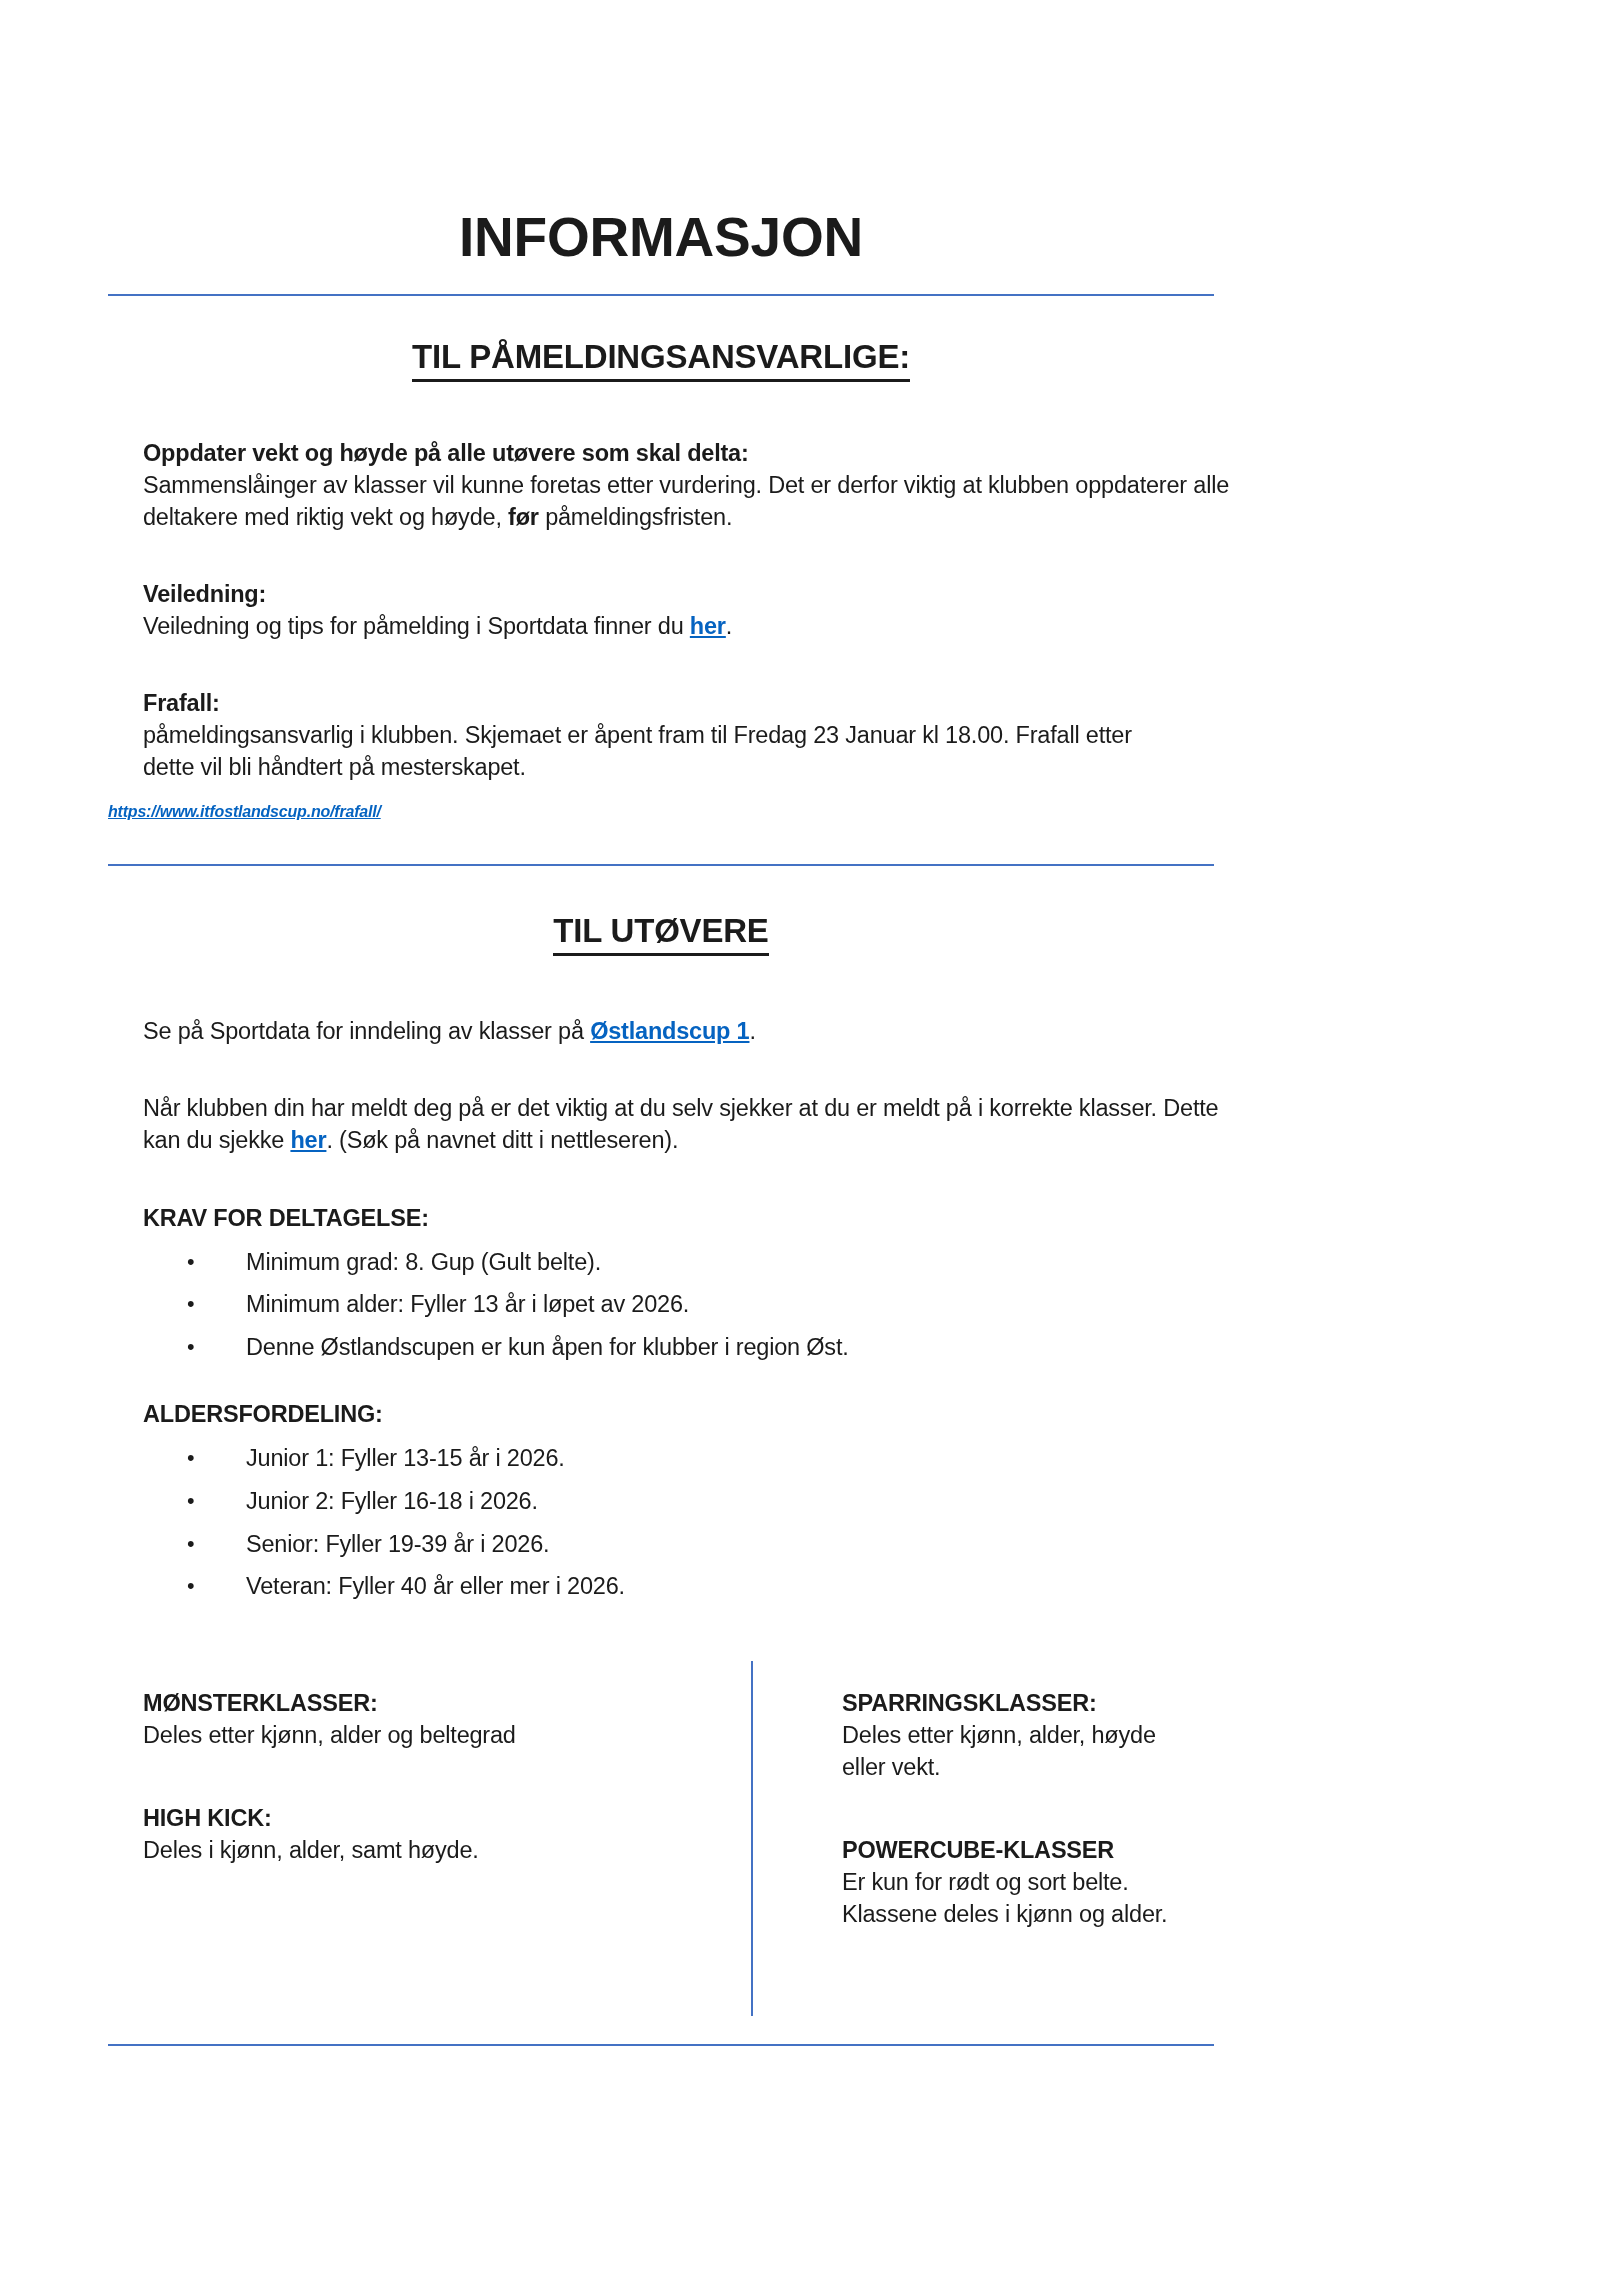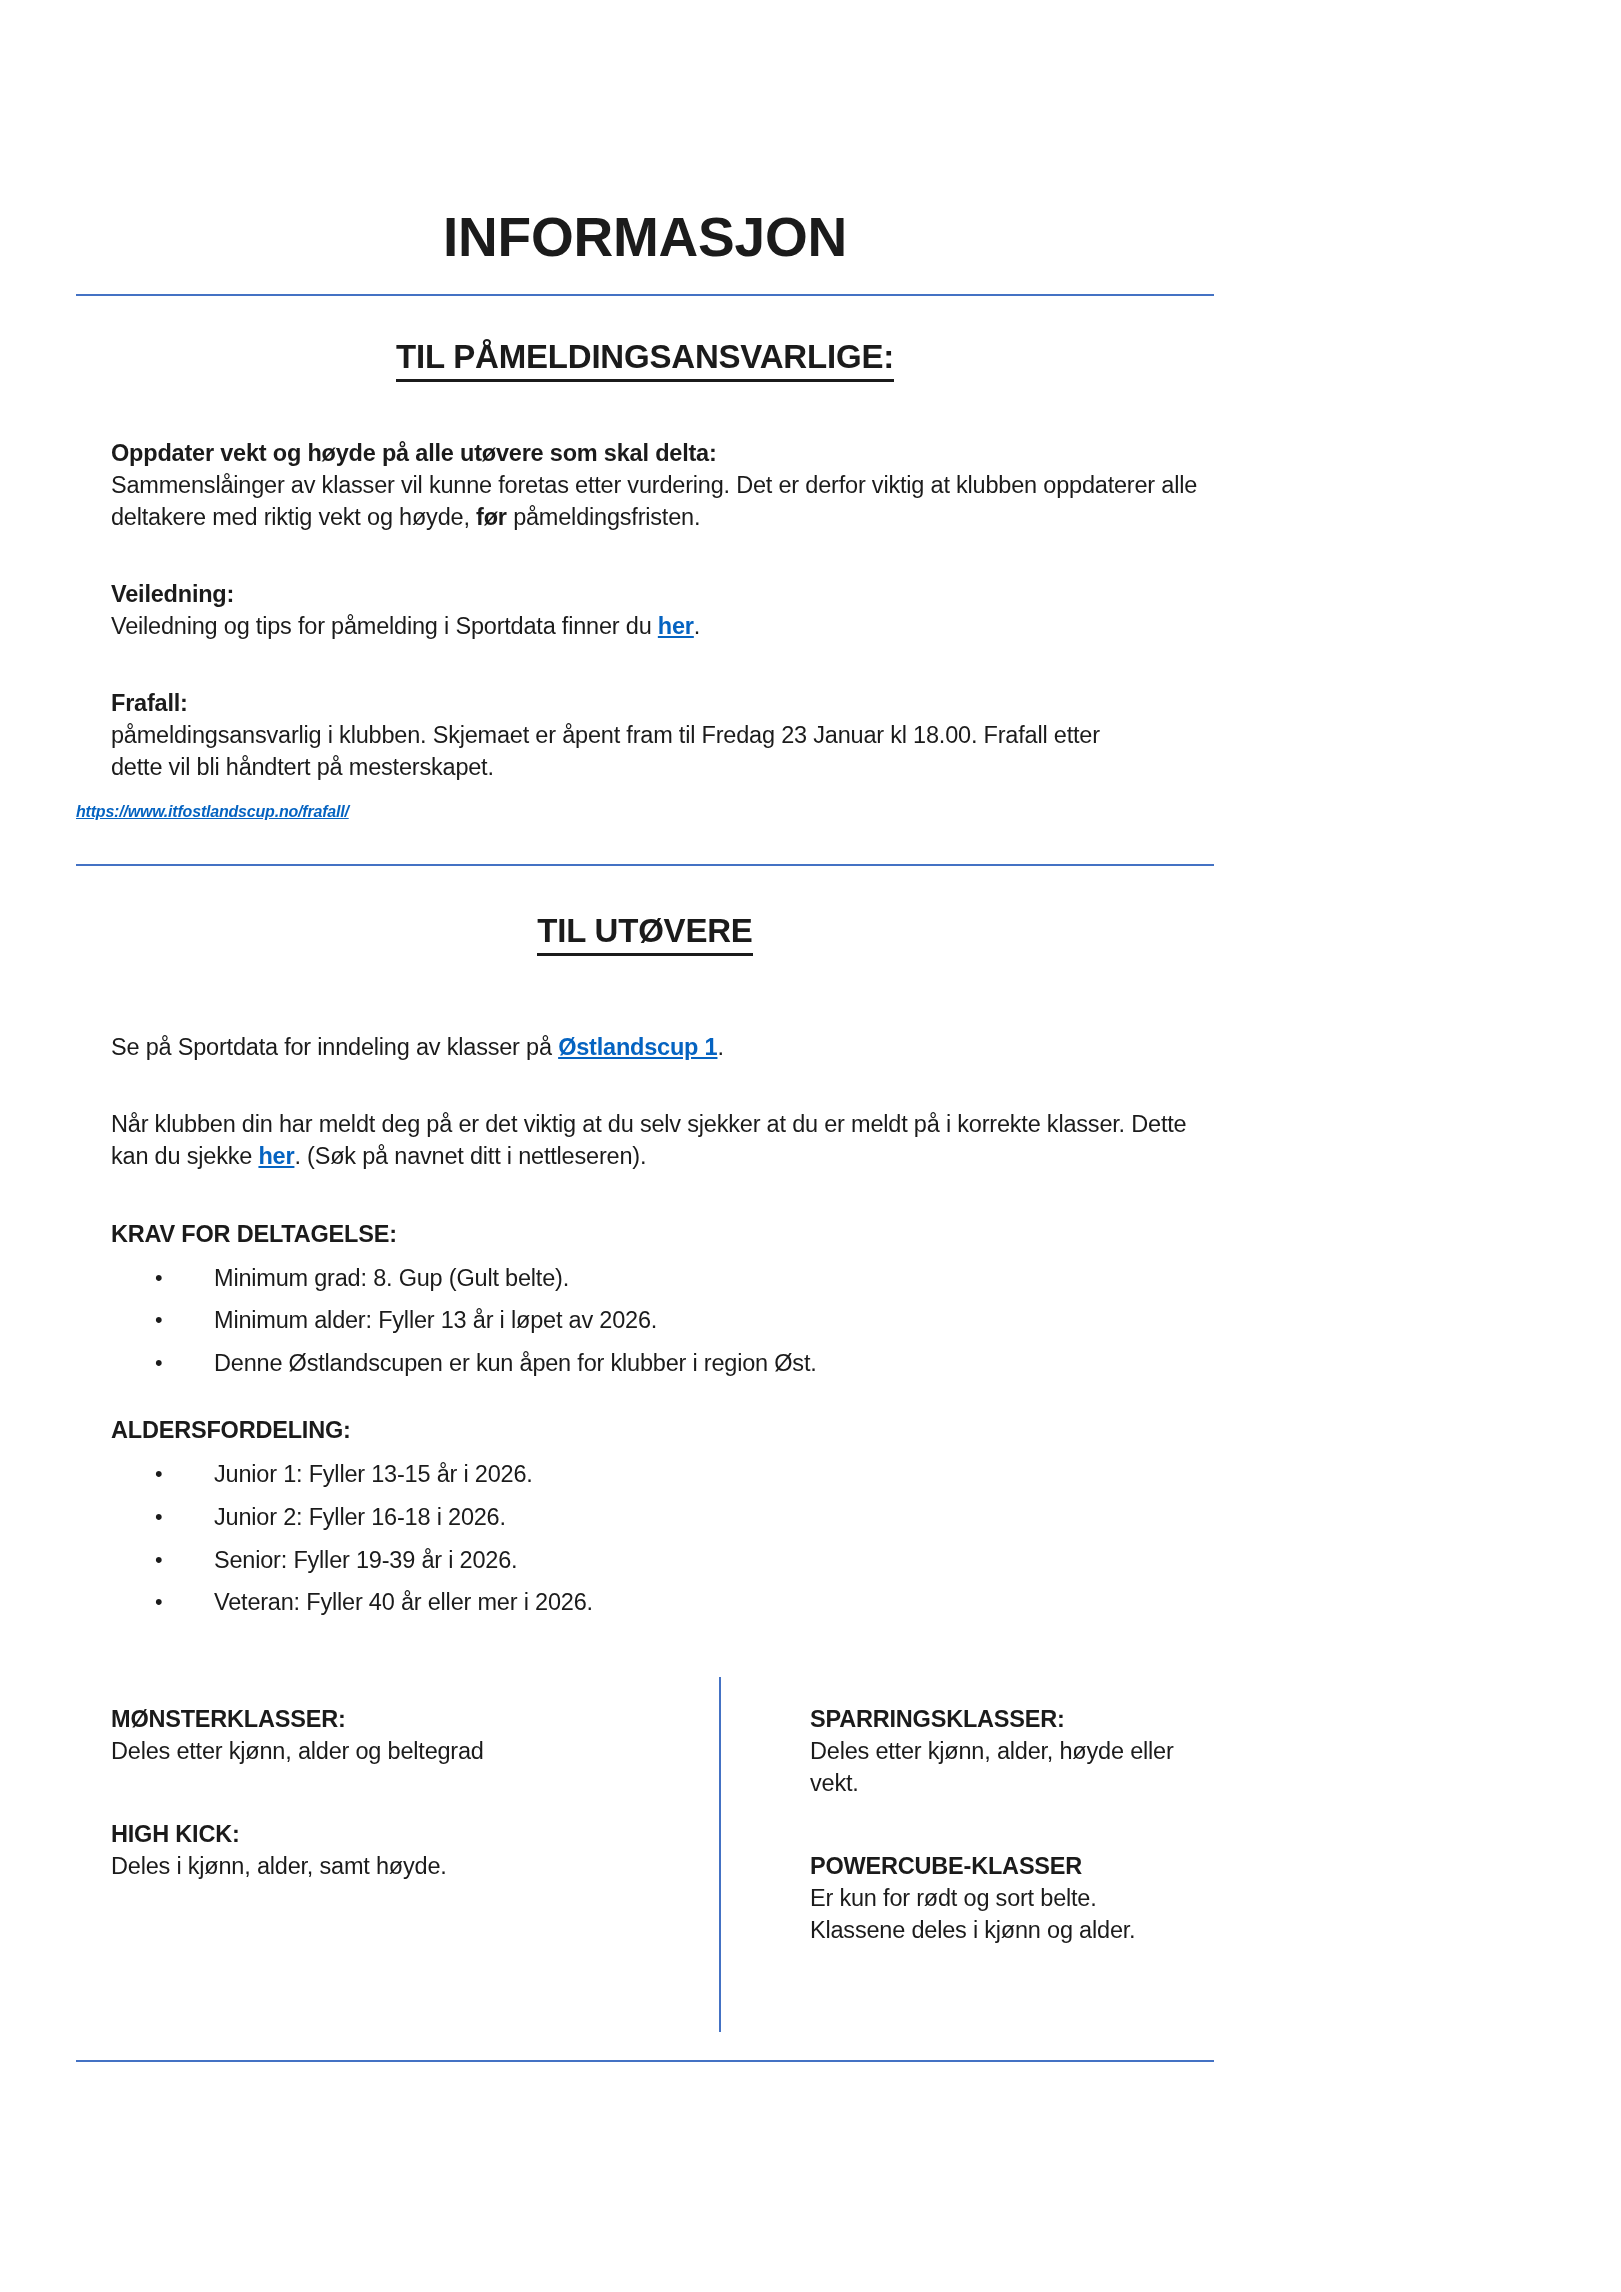--- a/index.html
+++ b/index.html
@@ -12,21 +12,21 @@
     height: 2293px;
     overflow: hidden;
     font-family: "Liberation Sans", "DejaVu Sans", sans-serif;
     color: #1b1b1b;
     letter-spacing: -0.2px;
   }
   .page {
     box-sizing: border-box;
     width: 1326px;
     height: 2293px;
-    padding: 208px 112px 0 76px;
+    padding: 208px 112px 0 108px;
   }
   .doc-title {
     text-align: center;
     font-size: 55px;
     line-height: 59px;
     font-weight: bold;
     color: #1b1b1b;
   }
   .rule {
     border: none;
@@ -142,21 +142,21 @@
   </div>
 
   <hr class="rule" style="margin-top:43px;">
 
   <div class="sec-heading-wrap" style="margin-top:45px;">
     <span class="sec-heading">TIL UTØVERE</span>
   </div>
 
   <div class="content">
 
-    <div style="margin-top:75px;"><span>Se på Sportdata for inndeling av klasser på </span><a class="doclink">Østlandscup 1</a><span>.</span></div>
+    <div style="margin-top:59px;"><span>Se på Sportdata for inndeling av klasser på </span><a class="doclink">Østlandscup 1</a><span>.</span></div>
 
     <div class="block">
       <div class="line">Når klubben din har meldt deg på er det viktig at du selv sjekker at du er meldt på i korrekte klasser. Dette</div>
       <div class="line"><span>kan du sjekke </span><a class="doclink">her</a><span>. (Søk på navnet ditt i nettleseren).</span></div>
     </div>
 
     <div style="margin-top:46px;">
       <div class="b">KRAV FOR DELTAGELSE:</div>
       <div class="bullet-list">
         <div class="bullet-item">

